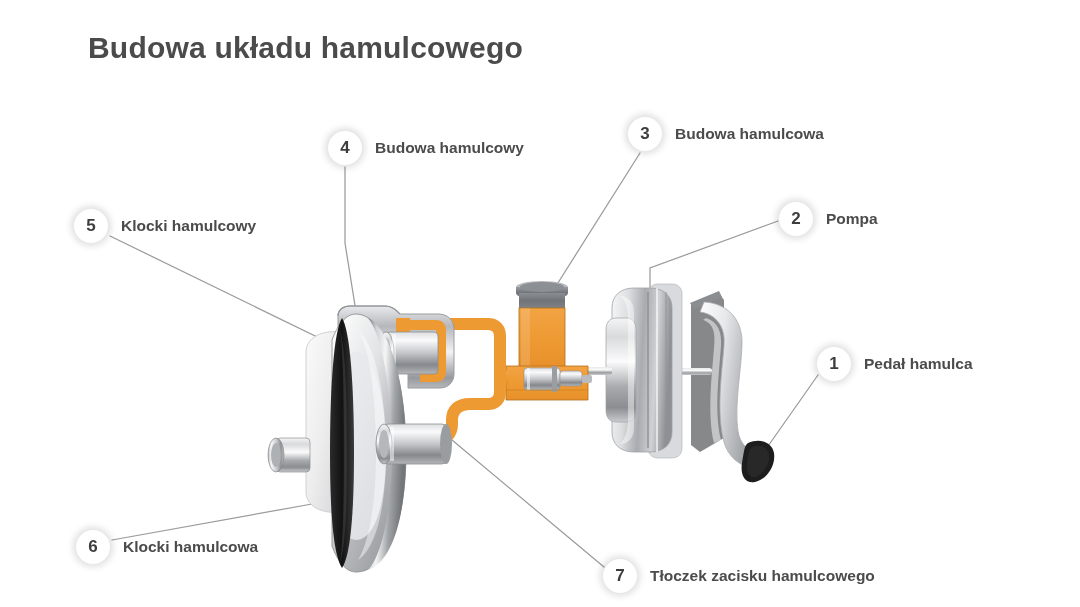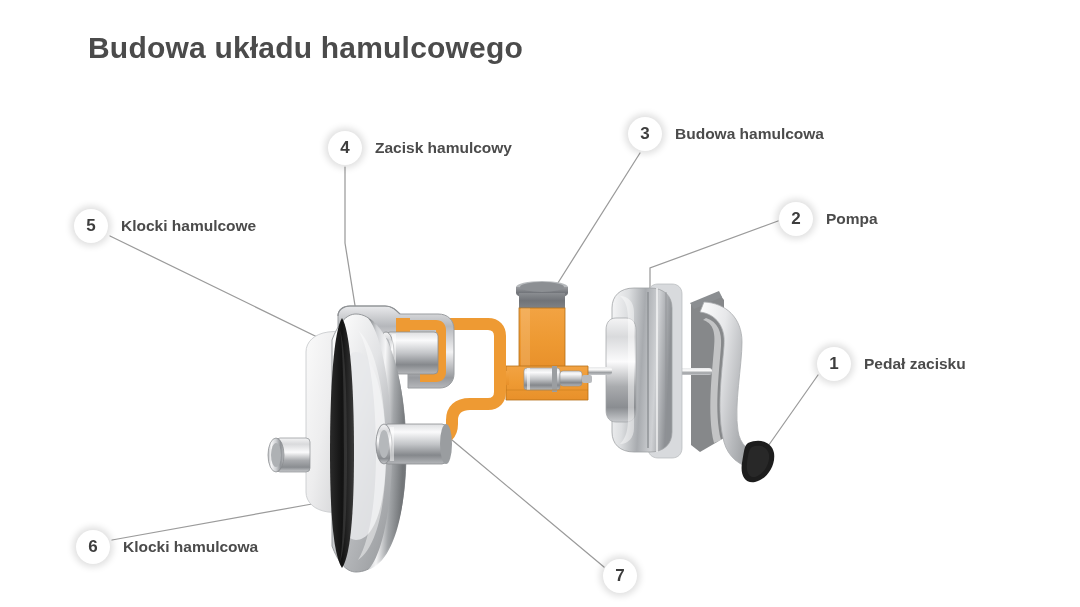--- a/index.html
+++ b/index.html
@@ -291,45 +291,46 @@
         <rect x="390" y="427" width="4" height="34" fill="#ffffff" opacity="0.5"></rect>
         <ellipse cx="446" cy="444" rx="6" ry="20" fill="#9a9da0"></ellipse>
       </g>
 
       <path d="M338 316 C338 310 343 306 350 306 L385 306 C392 306 396 310 400 314" fill="none" stroke="#8e9194" stroke-width="1.2"></path>
     </g>
   </svg>
 
   <div class="callout" style="left:328px;top:131px;">
     <div class="badge">4</div>
-    <div class="callout-label">Zacisk hamulcowy</div>
+    <div class="callout-label">Budowa hamulcowy</div>
   </div>
 
   <div class="callout" style="left:628px;top:117px;">
     <div class="badge">3</div>
     <div class="callout-label">Budowa hamulcowa</div>
   </div>
 
   <div class="callout" style="left:74px;top:209px;">
     <div class="badge">5</div>
-    <div class="callout-label">Klocki hamulcowe</div>
+    <div class="callout-label">Klocki hamulcowy</div>
   </div>
 
   <div class="callout" style="left:779px;top:202px;">
     <div class="badge">2</div>
     <div class="callout-label">Pompa</div>
   </div>
 
   <div class="callout" style="left:817px;top:347px;">
     <div class="badge">1</div>
-    <div class="callout-label">Pedał zacisku</div>
+    <div class="callout-label">Pedał hamulca</div>
   </div>
 
   <div class="callout" style="left:76px;top:530px;">
     <div class="badge">6</div>
     <div class="callout-label">Klocki hamulcowa</div>
   </div>
 
   <div class="callout" style="left:603px;top:559px;">
     <div class="badge">7</div>
+    <div class="callout-label">Tłoczek zacisku hamulcowego</div>
   </div>
 
 </div>
 
 </body></html>

